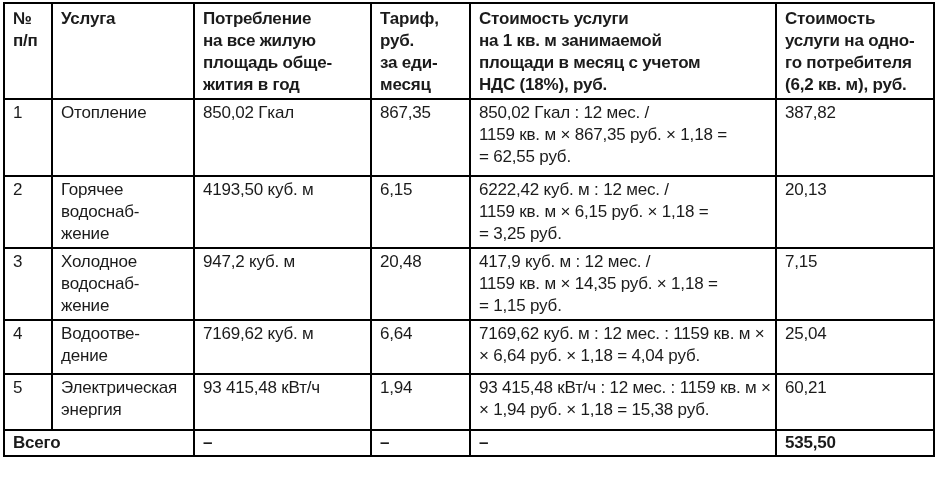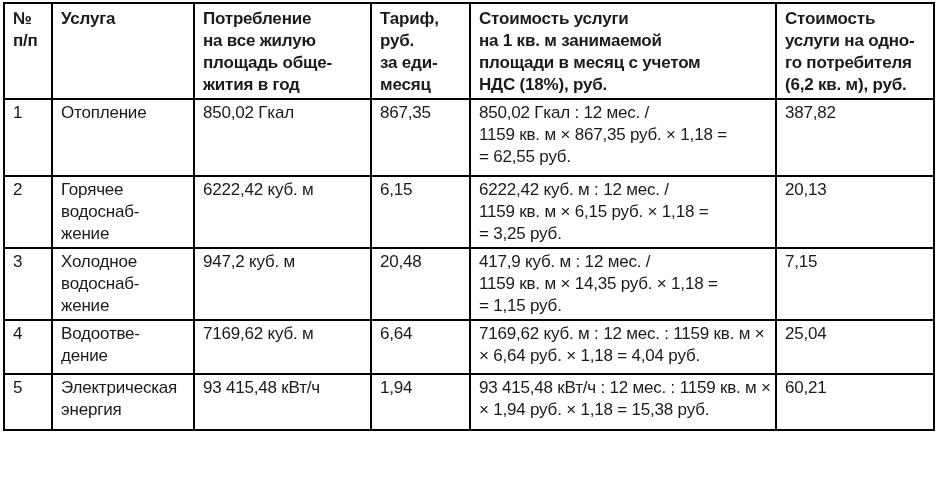--- a/index.html
+++ b/index.html
@@ -96,21 +96,21 @@
 1159 кв. м × 867,35 руб. × 1,18 =
 = 62,55 руб.</td>
       <td class="value">387,82</td>
     </tr>
 
     <tr class="r1">
       <td>2</td>
       <td>Горячее
 водоснаб-
 жение</td>
-      <td>6222,42 куб. м</td>
+      <td>4193,50 куб. м</td>
       <td>6,15</td>
       <td class="formula">6222,42 куб. м : 12 мес. /
 1159 кв. м × 6,15 руб. × 1,18 =
 = 3,25 руб.</td>
       <td class="value">20,13</td>
     </tr>
 
     <tr class="r2">
       <td>3</td>
       <td>Холодное
@@ -139,16 +139,23 @@
       <td>5</td>
       <td>Электрическая
 энергия</td>
       <td>93 415,48 кВт/ч</td>
       <td>1,94</td>
       <td class="formula">93 415,48 кВт/ч : 12 мес. : 1159 кв. м ×
 × 1,94 руб. × 1,18 = 15,38 руб.</td>
       <td class="value">60,21</td>
     </tr>
 
+    <tr class="foot">
+      <td colspan="2">Всего</td>
+      <td>–</td>
+      <td>–</td>
+      <td>–</td>
+      <td class="value">535,50</td>
+    </tr>
 
   </tbody>
     </table>
 </div>
 
 </body></html>

